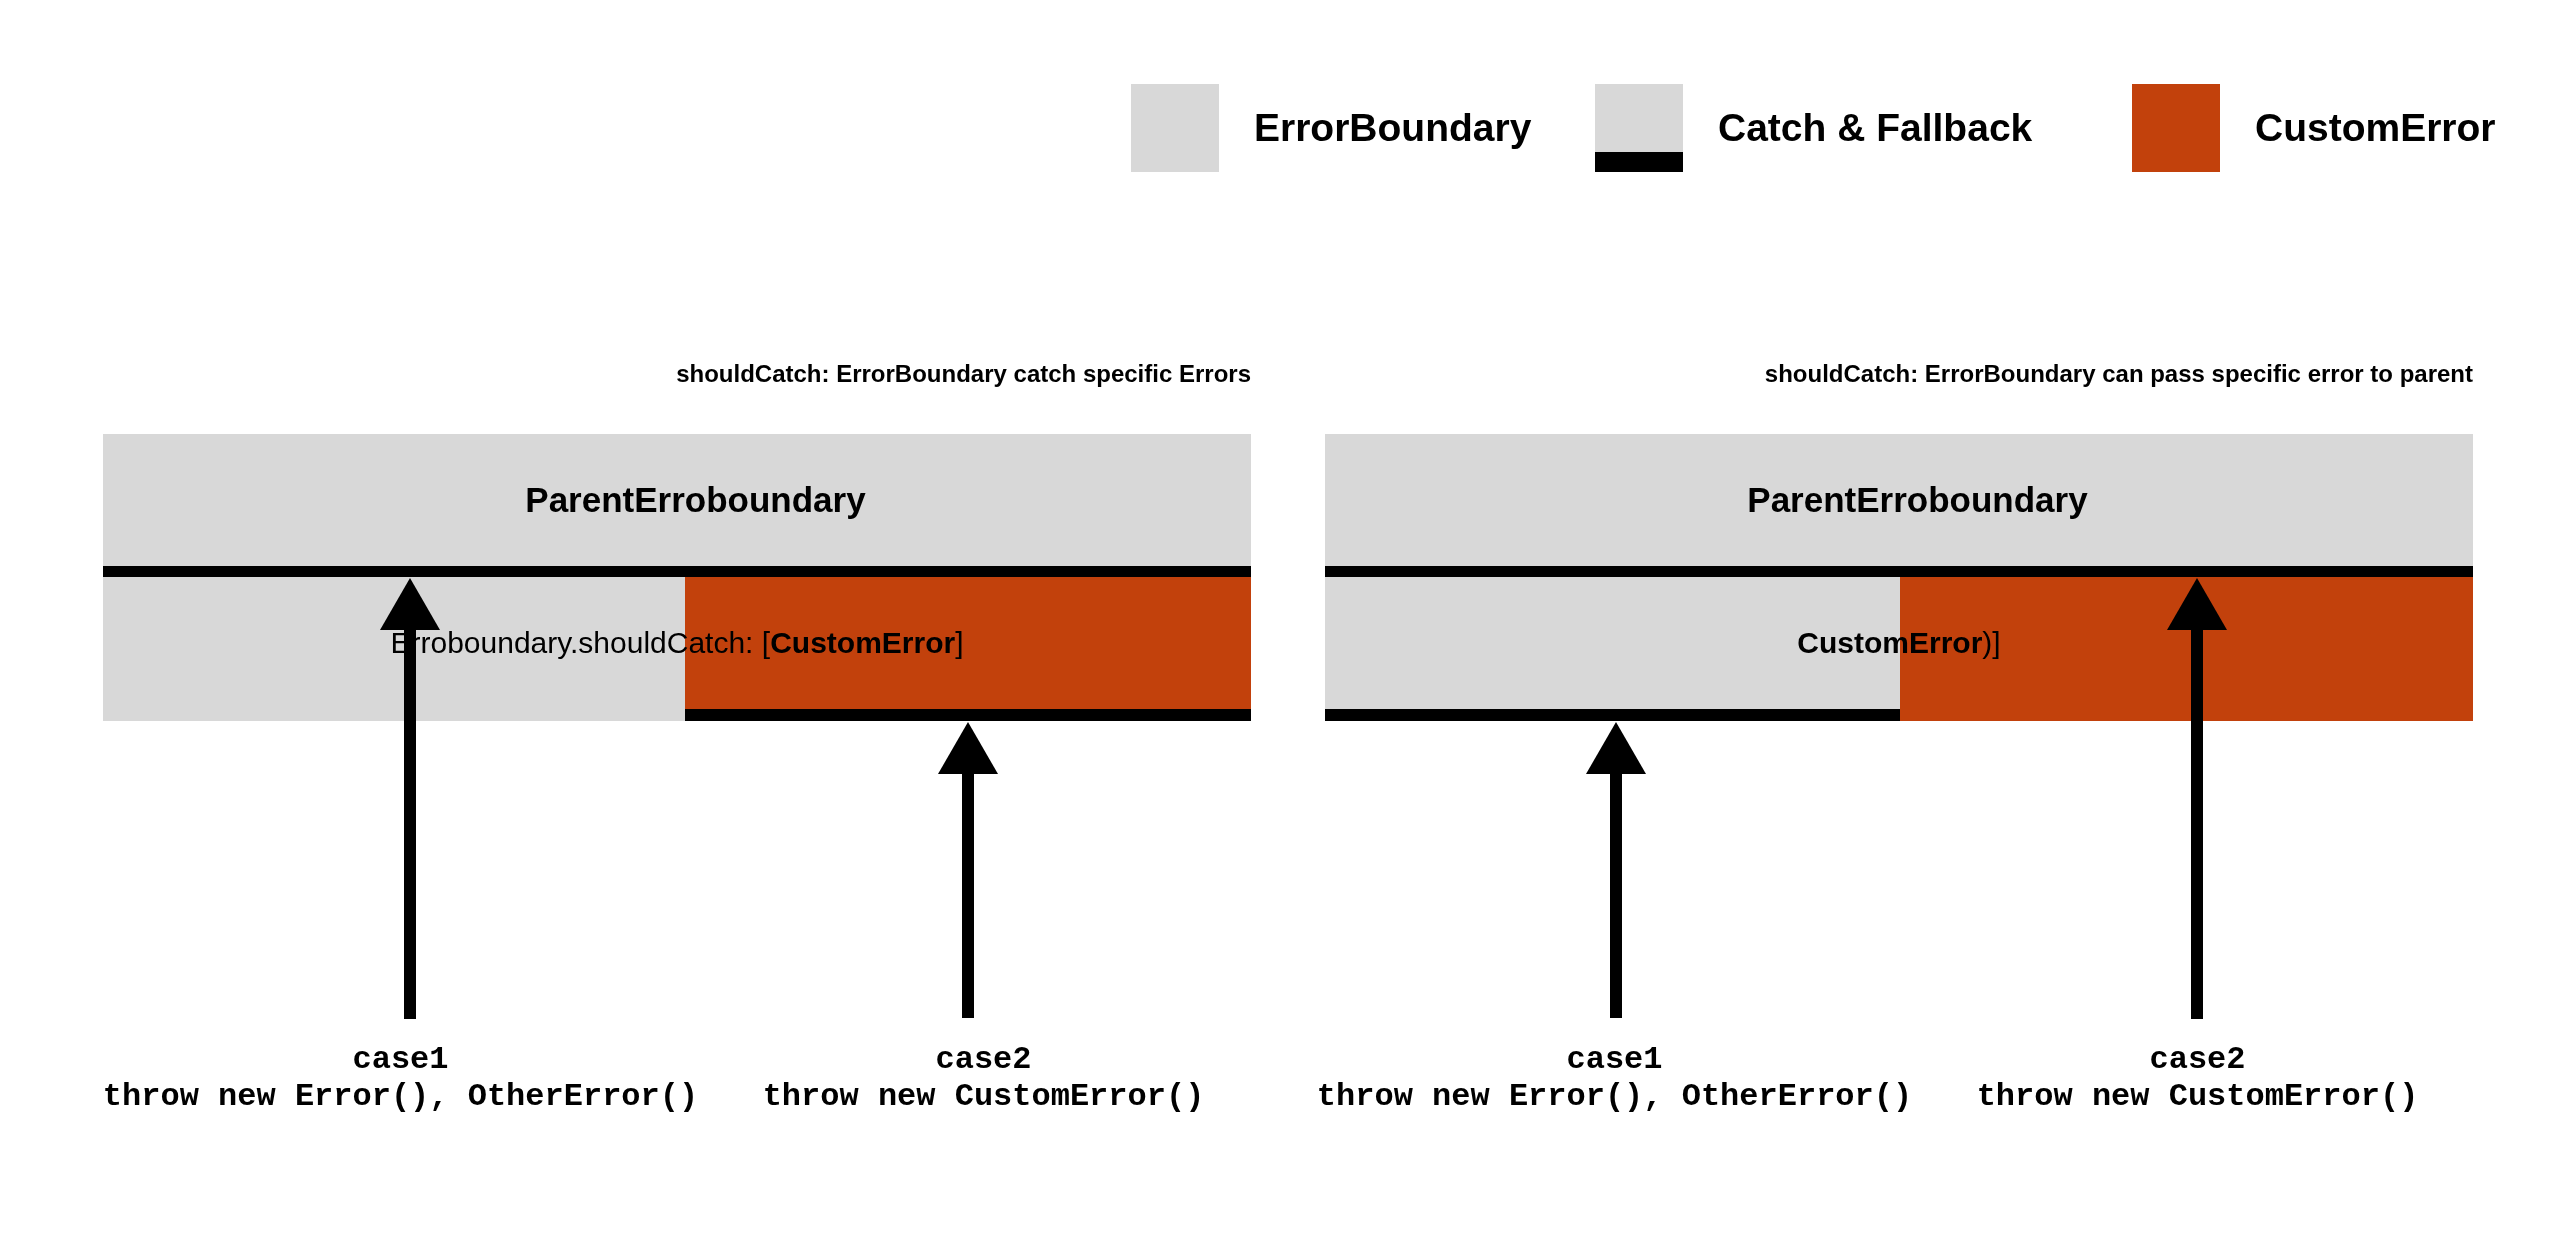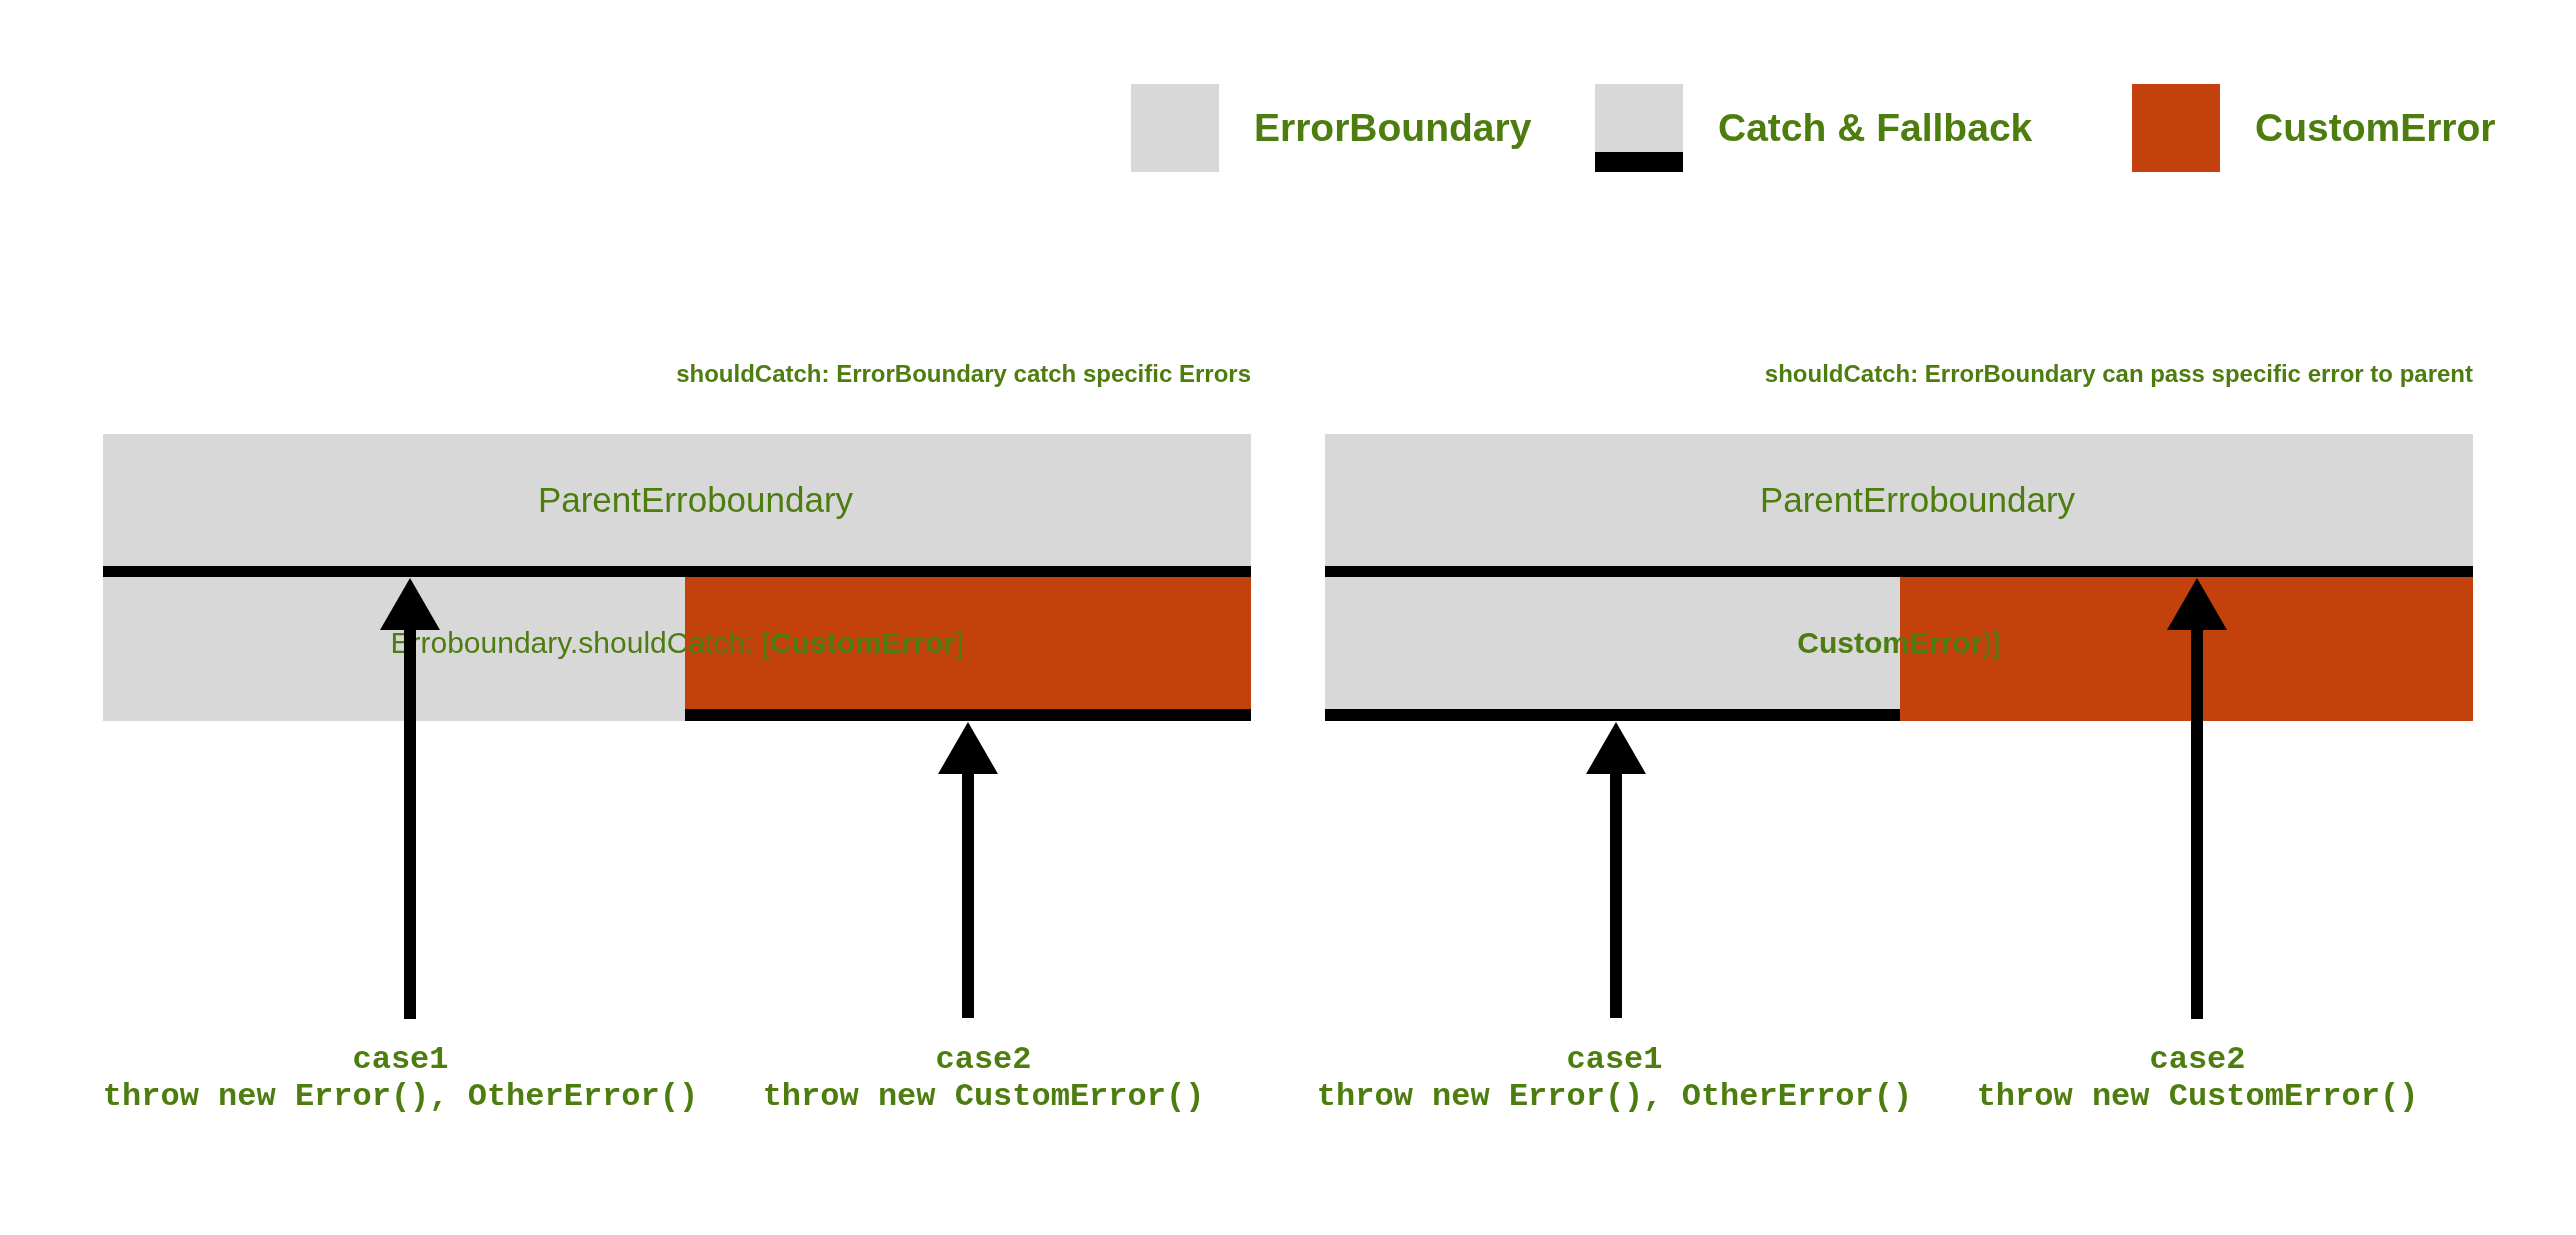--- a/index.html
+++ b/index.html
@@ -6,21 +6,21 @@
     margin: 0;
     padding: 0;
     background: #ffffff;
   }
   .page {
     position: relative;
     width: 2576px;
     height: 1236px;
     background: #ffffff;
     font-family: "Liberation Sans", "DejaVu Sans", sans-serif;
-    color: #4d7c0f;
+    color: #000000;
     overflow: hidden;
   }
 
   
   .legend-item {
     position: absolute;
     top: 84px;
     height: 88px;
     display: flex;
     align-items: center;
@@ -63,21 +63,21 @@
     width: 1148px;
     z-index: 1;
   }
   .parent-row {
     height: 132px;
     background: #d8d8d8;
     display: flex;
     align-items: center;
     justify-content: center;
     font-size: 35px;
-    font-weight: 400;
+    font-weight: 700;
     padding-left: 37px;
   }
   .catch-bar-full {
     height: 11px;
     background: #000000;
   }
   .child-row {
     position: relative;
     height: 144px;
     background: #d8d8d8;

